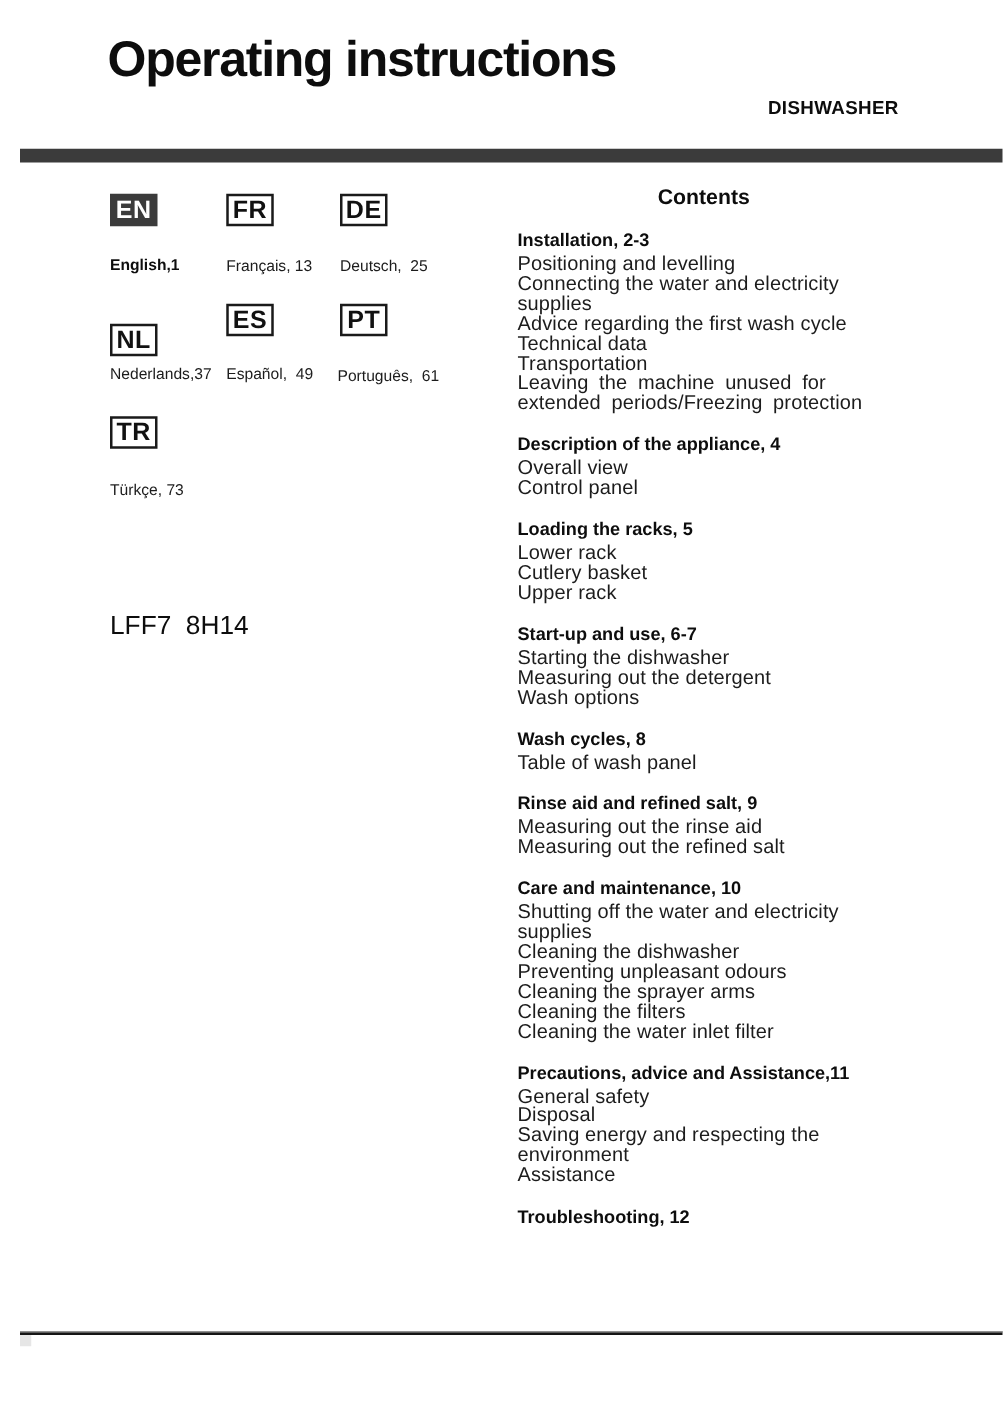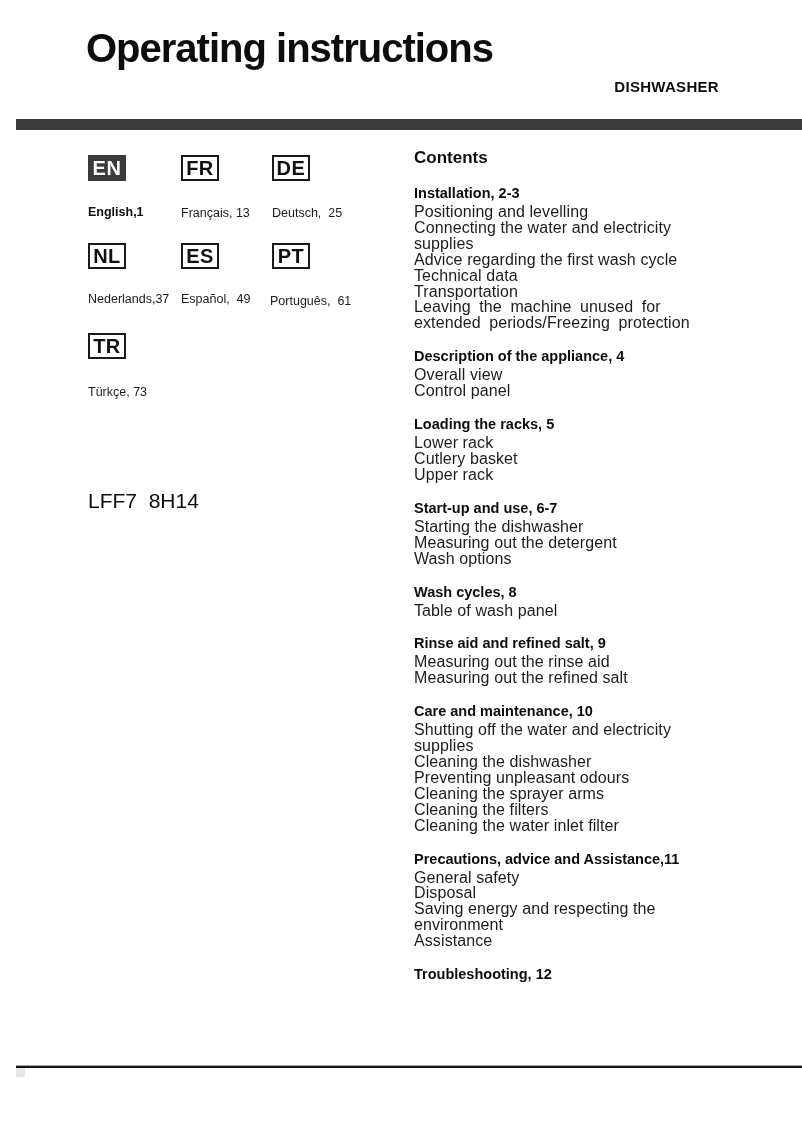--- a/index.html
+++ b/index.html
@@ -43,21 +43,21 @@
   .lang-label.bold{font-weight:bold;color:#0d0d0d;}
   .model-code{
     position:absolute;left:72px;top:489px;
     font-size:21px;font-weight:normal;white-space:pre;color:#0d0d0d;
   }
   
   .contents{
     position:absolute;left:398px;top:148px;width:298px;
   }
   .contents-heading{
-    font-size:17px;font-weight:bold;margin:0;color:#0d0d0d;
+    font-size:17px;font-weight:bold;margin:0;color:#0d0d0d;text-align:center;
   }
   .sec-title{
     font-size:14.5px;font-weight:bold;
     margin:17px 0 3px 0;white-space:nowrap;color:#0d0d0d;
   }
   .sec-item{
     font-size:16px;line-height:15.9px;letter-spacing:0.1px;color:#1c1c1c;
   }
   .sec-item.justified{word-spacing:4px;}
   .bottom-rule{
@@ -80,21 +80,21 @@
   <div>
 
     <div class="lang-box selected" style="left:72px;top:155px">EN</div>
     <div class="lang-box" style="left:165px;top:155px">FR</div>
     <div class="lang-box" style="left:256px;top:155px">DE</div>
 
     <div class="lang-label bold" style="left:72px;top:205px">English,1</div>
     <div class="lang-label" style="left:165px;top:206px">Français, 13</div>
     <div class="lang-label" style="left:256px;top:206px">Deutsch,  25</div>
 
-    <div class="lang-box" style="left:72px;top:243px">NL</div>
+    <div class="lang-box" style="left:72px;top:259px">NL</div>
     <div class="lang-box" style="left:165px;top:243px">ES</div>
     <div class="lang-box" style="left:256px;top:243px">PT</div>
 
     <div class="lang-label" style="left:72px;top:292px">Nederlands,37</div>
     <div class="lang-label" style="left:165px;top:292px">Español,  49</div>
     <div class="lang-label" style="left:254px;top:294px">Português,  61</div>
 
     <div class="lang-box" style="left:72px;top:333px">TR</div>
     <div class="lang-label" style="left:72px;top:385px">Türkçe, 73</div>
   </div>

